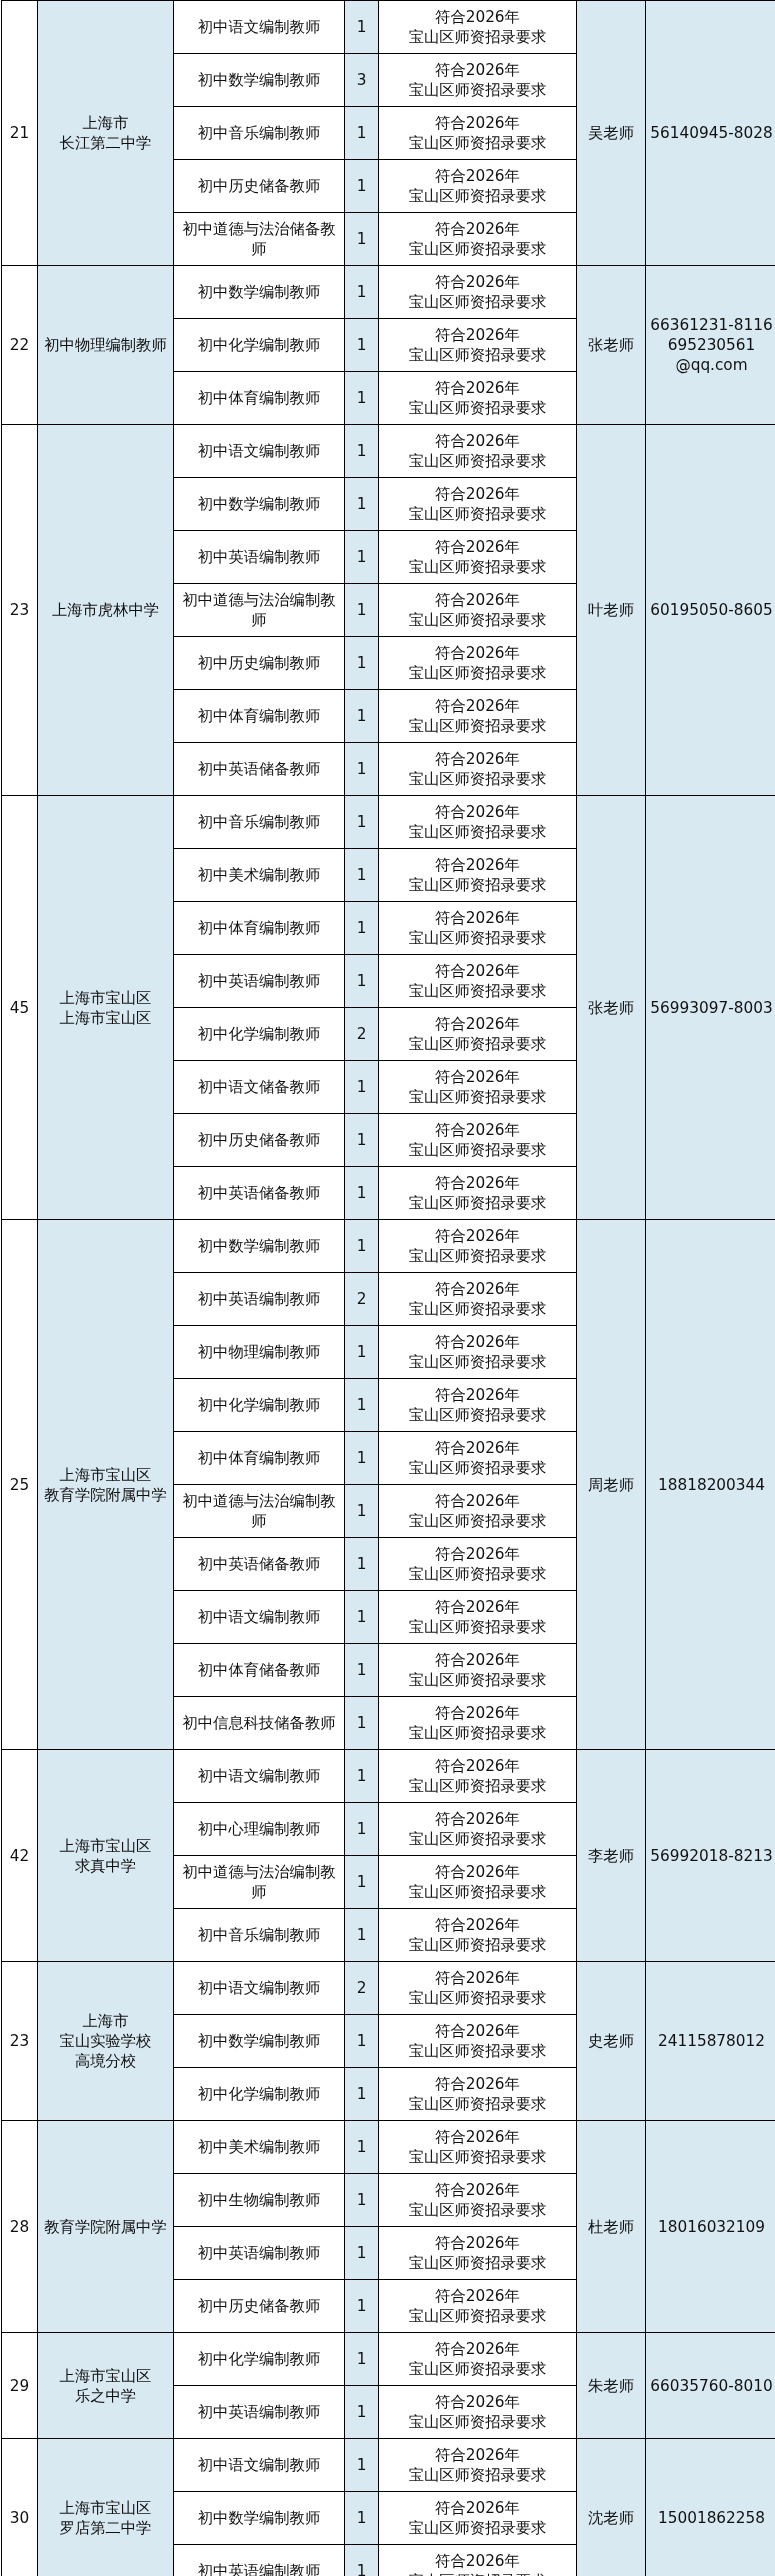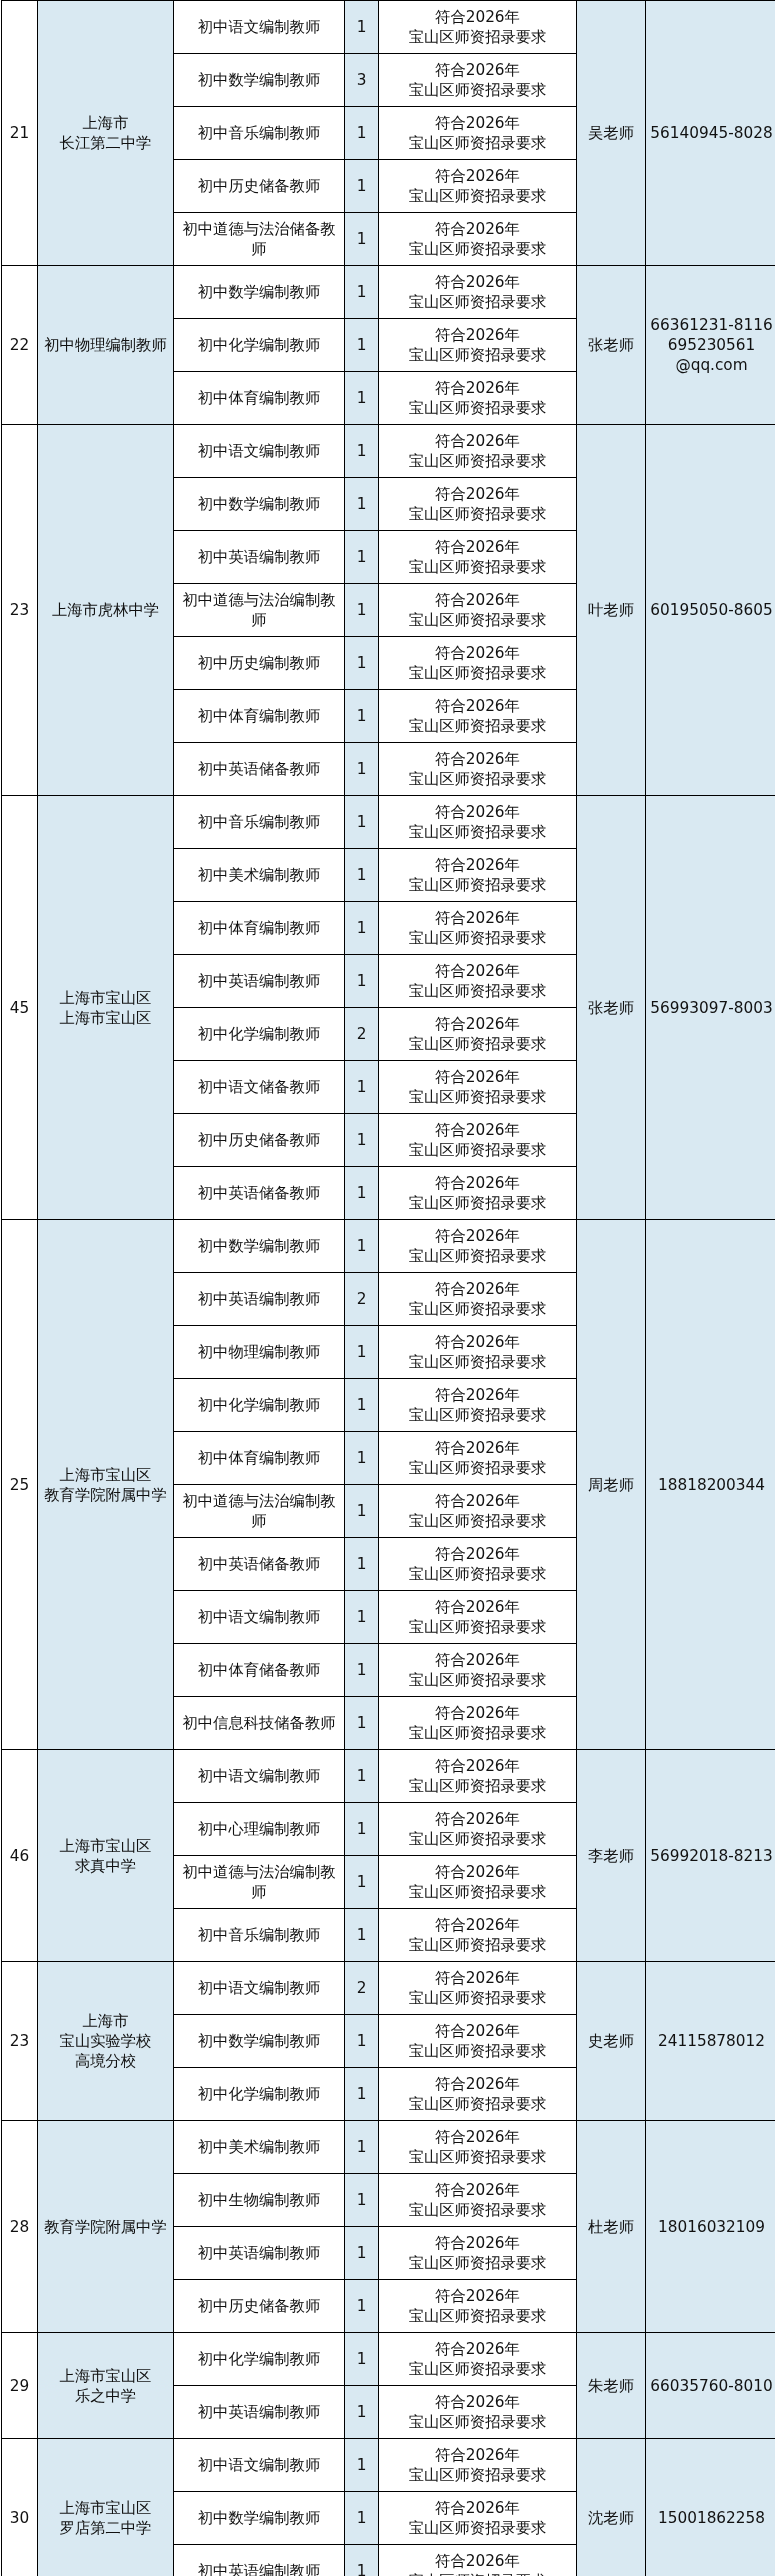--- a/index.html
+++ b/index.html
@@ -508,21 +508,21 @@
         <td class="cell-blue col-count">
           <div>1</div>
         </td>
         <td class="cell-white col-requirement">
           <div>符合2026年</div>
           <div>宝山区师资招录要求</div>
         </td>
       </tr>
       <tr>
         <td class="cell-white col-number" rowspan="4">
-          <div>46</div>
+          <div>42</div>
         </td>
         <td class="cell-blue col-school" rowspan="4">
           <div>上海市宝山区</div>
           <div>求真中学</div>
         </td>
         <td class="cell-white col-position">
           <div>初中语文编制教师</div>
         </td>
         <td class="cell-blue col-count">
           <div>1</div>

